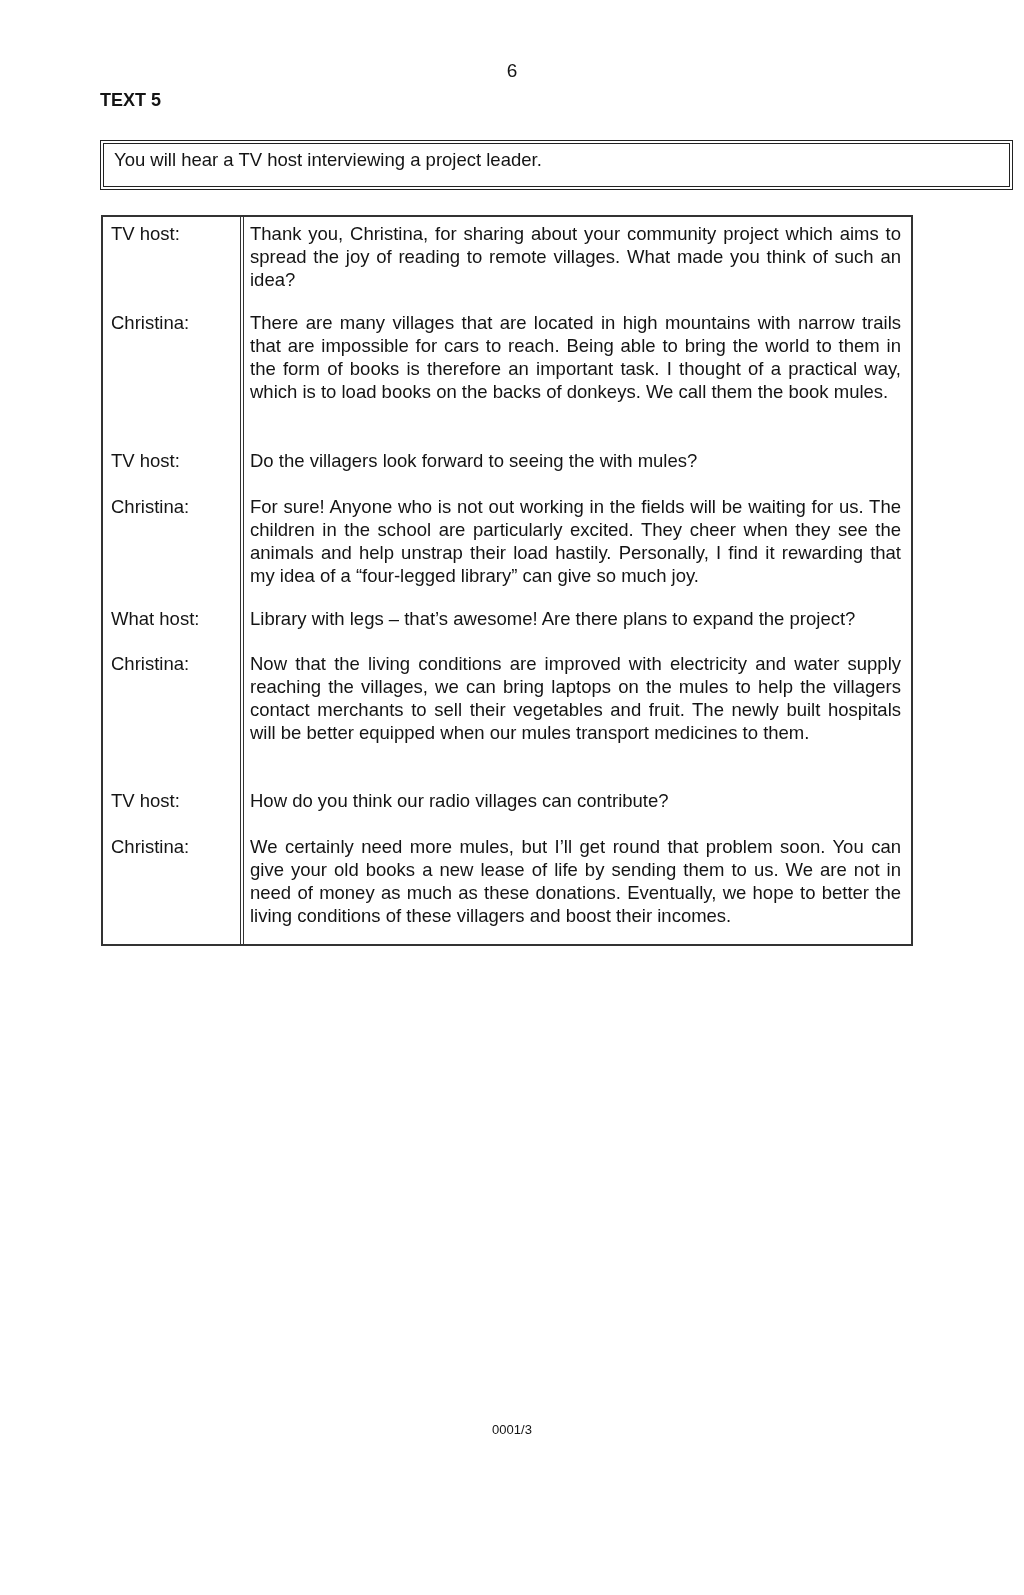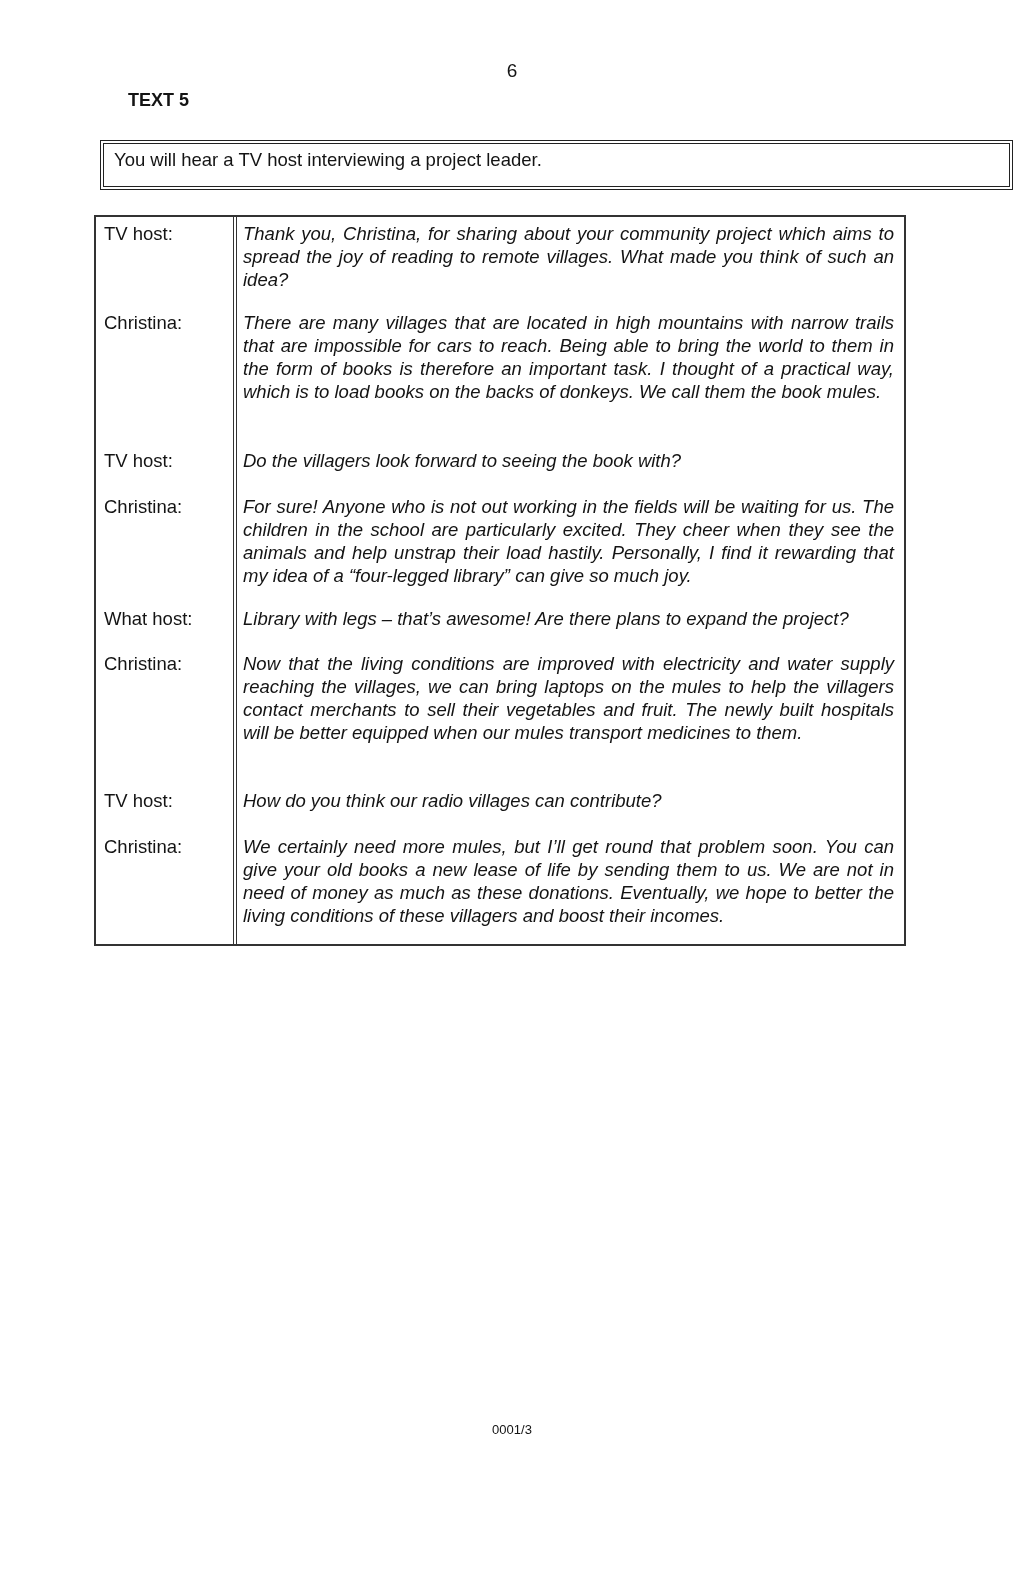--- a/index.html
+++ b/index.html
@@ -22,41 +22,40 @@
       width: 1024px;
       text-align: center;
       font-size: 19px;
     }
     .section-title {
       position: absolute;
       top: 90px;
       left: 100px;
       font-size: 18px;
       font-weight: bold;
-      margin-left: 28px;
     }
     .intro-box {
       position: absolute;
       top: 140px;
       left: 100px;
       width: 913px;
       height: 50px;
       border: 4px double #222;
       box-sizing: border-box;
     }
     .intro-text {
       position: absolute;
       top: 5px;
       left: 10px;
       font-size: 18.5px;
     }
     .dialogue-table {
       position: absolute;
       top: 215px;
-      left: 94px;
+      left: 101px;
       width: 812px;
       height: 731px;
       border: 2px solid #333;
       box-sizing: border-box;
     }
     .divider {
       position: absolute;
       top: 0;
       bottom: 0;
       left: 137px;
@@ -78,21 +77,20 @@
       line-height: 23px;
     }
     .utterance {
       position: absolute;
       left: 147px;
       top: 0;
       width: 651px;
       font-size: 18.5px;
       line-height: 23px;
       text-align: justify;
-      font-style: italic;
     }
     .footer-code {
       position: absolute;
       top: 1422px;
       left: 0;
       width: 1024px;
       text-align: center;
       font-size: 13px;
     }
   </style>
@@ -115,21 +113,21 @@
     <div class="utterance">Thank you, Christina, for sharing about your community project which aims to spread the joy of reading to remote villages.  What made you think of such an idea?</div>
   </div>
 
   <div class="turn" style="top:94px;">
     <div class="speaker">Christina:</div>
     <div class="utterance">There are many villages that are located in high mountains with narrow trails  that are impossible for cars to reach. Being able to bring the world to them in the form of books is therefore an important task. I thought of a practical way, which is to load books on the backs of donkeys. We call them the book mules.</div>
   </div>
 
   <div class="turn" style="top:232px;">
     <div class="speaker">TV host:</div>
-    <div class="utterance">Do the villagers look forward to seeing the book with?</div>
+    <div class="utterance">Do the villagers look forward to seeing the with mules?</div>
   </div>
 
   <div class="turn" style="top:278px;">
     <div class="speaker">Christina:</div>
     <div class="utterance">For sure!  Anyone who is not out working in the fields will be waiting for us. The children in the school are particularly excited. They cheer when they see the animals and help unstrap their load hastily. Personally, I find it rewarding that my idea of a “four-legged library” can give so much joy.</div>
   </div>
 
   <div class="turn" style="top:390px;">
     <div class="speaker">What host:</div>
     <div class="utterance">Library with legs – that’s awesome!  Are there plans to expand the project?</div>

